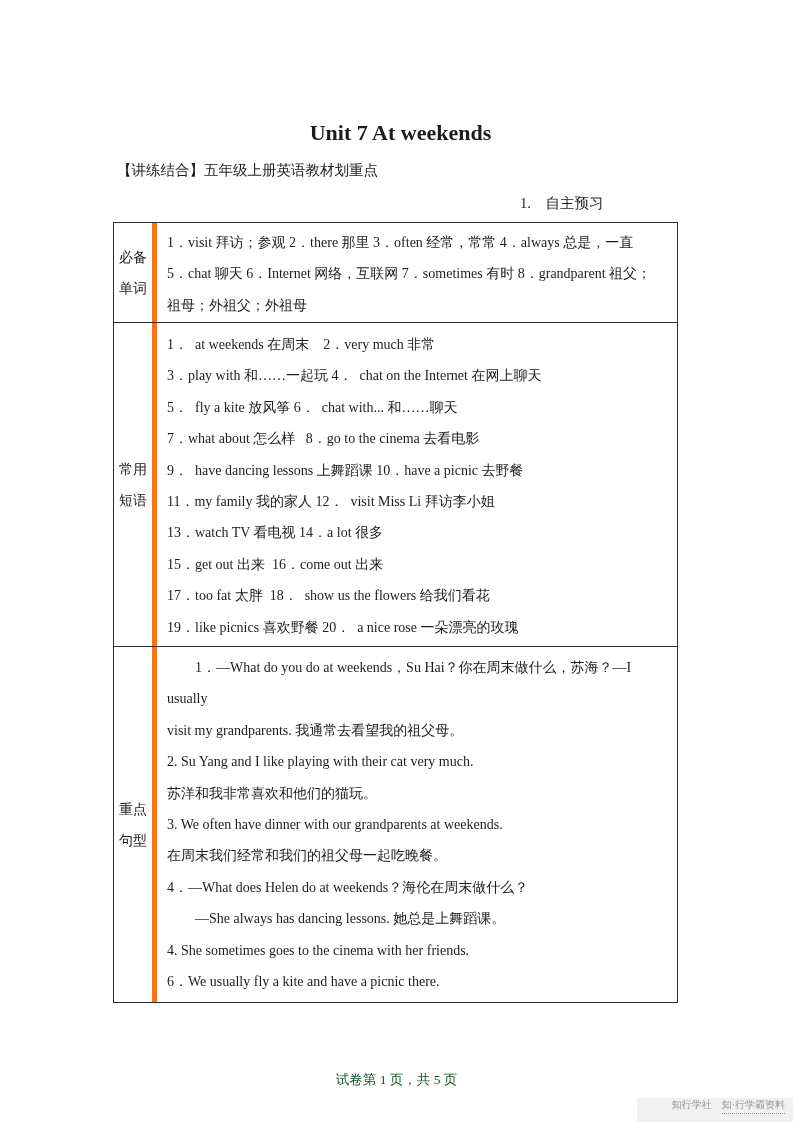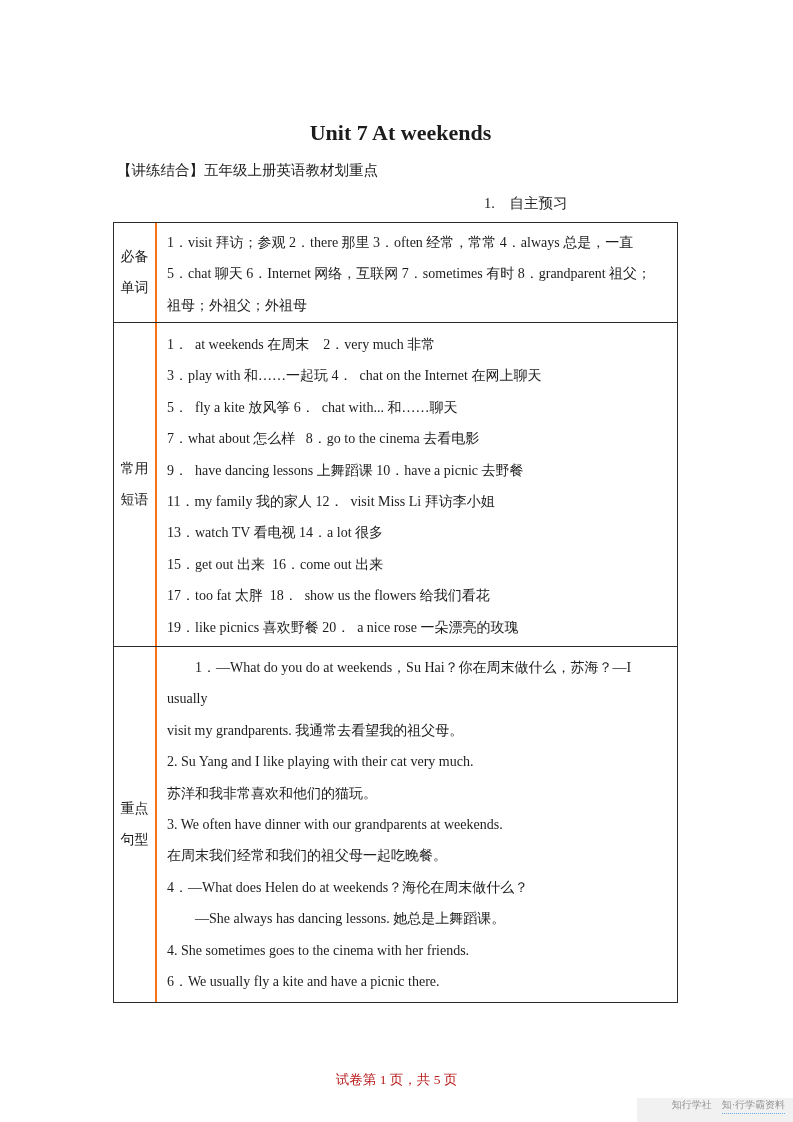--- a/index.html
+++ b/index.html
@@ -9,43 +9,43 @@
     overflow:hidden;
   }
   .title {
     position:absolute; top:116px; left:0; width:100%;
     text-align:center; font-size:22px; font-weight:bold; margin:4px;
   }
   .subtitle {
     position:absolute; top:161px; left:117px; font-size:14.5px;
   }
   .section-heading {
-    position:absolute; top:194px; left:484px; font-size:14.5px; white-space:pre;
+    position:absolute; top:194px; left:520px; font-size:14.5px; white-space:pre;
   }
   .study-table {
     position:absolute; top:222px; left:113px; width:563px;
     border:1px solid #2b2b2b; box-sizing:content-box;
   }
   .t-row { display:flex; border-bottom:1px solid #2b2b2b; box-sizing:border-box; }
   .t-row:last-child { border-bottom:none; }
   .t-head {
-    width:43px; flex:0 0 43px; border-right:2px solid #f97316;
+    width:43px; flex:0 0 43px; border-right:5px solid #f97316;
     display:flex; flex-direction:column; justify-content:center; align-items:center;
-    font-size:14px; line-height:31px; box-sizing:border-box;font-family:Liberation Mono, monospace;
+    font-size:14px; line-height:31px; box-sizing:border-box;
   }
   .t-body { flex:1; padding:4px 4px 0 10px; overflow:hidden; }
   .t-line { font-size:14px; line-height:31.4px; white-space:pre-wrap; }
   .row-1 { height:100px; }
   .row-2 { height:324px; }
   .row-2 .t-body { padding-top:6px; }
   .row-3 { height:355px; }
   .row-3 .t-body { padding-top:5px; }
   .footer {
     position:absolute; top:1071px; left:0; width:100%;
-    text-align:center; font-size:13.5px; color:#b91c1c;
+    text-align:center; font-size:13.5px; color:#14532d;
   }
   .watermark {
     position:absolute; right:0; bottom:0; height:24px; min-width:140px;
     background:#f1f1f1; display:flex; align-items:flex-start; justify-content:flex-end;
     gap:10px; padding:0 8px; font-size:10px; color:#949494;
     font-family:"Liberation Sans","DejaVu Sans",sans-serif;
   }
   .wm-r { border-bottom:1px dotted #6aa7e8; padding-bottom:1px; }
 </style>
 </head>

